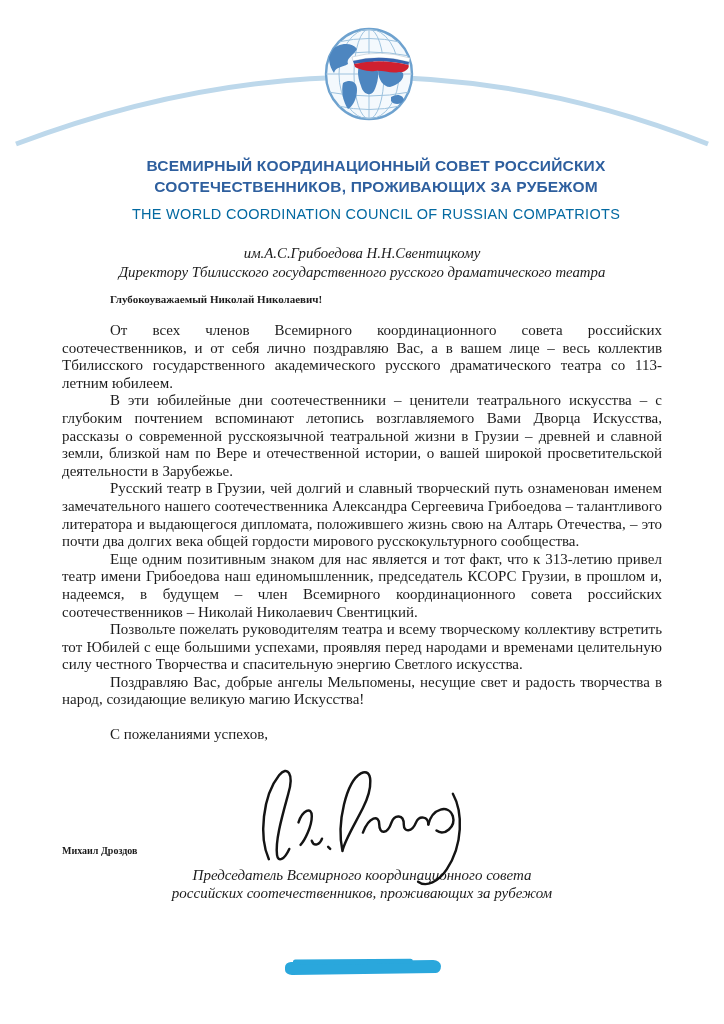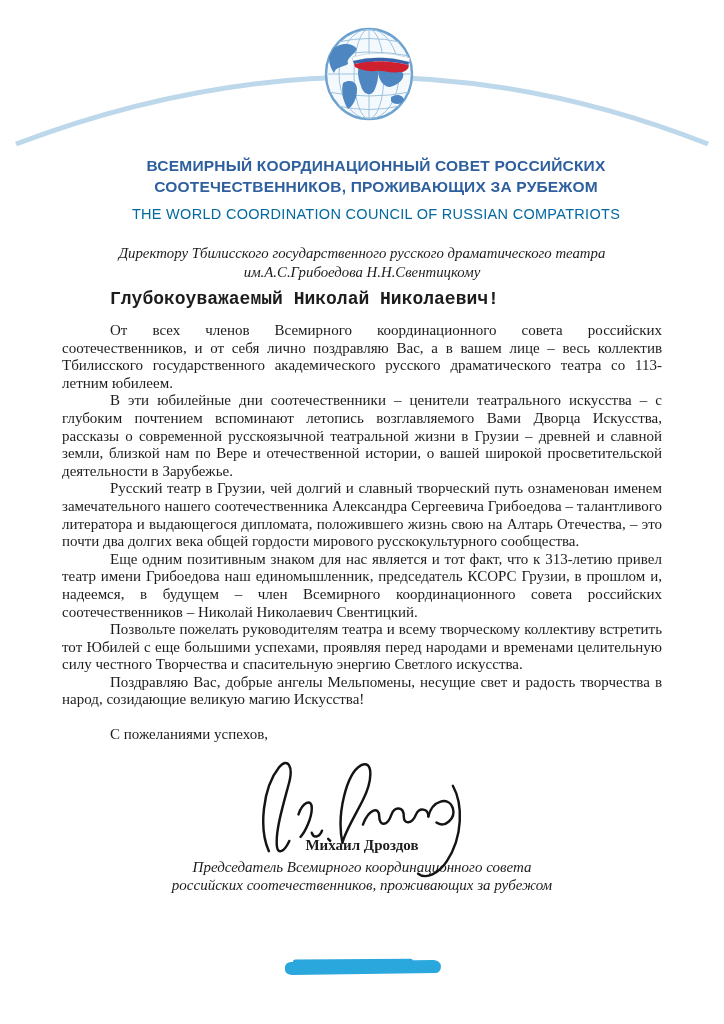--- a/index.html
+++ b/index.html
@@ -47,56 +47,54 @@
   }
   .date {
     text-align: right;
     font-size: 15px;
     line-height: 19px;
     margin-top: 0px;
   }
   .salutation {
     margin: 8px 0 12px;
     font-weight: 700;
-    font-size: 18px;
+    font-size: 11px;
     line-height: 19px;
     text-indent: 48px;
-    font-family: Liberation Mono, monospace;
   }
   .body-text { margin-top: 13px; }
   .para {
     margin: 0;
     text-align: justify;
     text-indent: 48px;
     font-size: 15px;
     line-height: 17.6px;
   }
   .closing {
-    margin: 16px 0 8px;
+    margin: 16px 0 16px;
     text-indent: 48px;
     font-size: 15px;
     line-height: 18px;
   }
   .sig-block {
     position: relative;
     height: 158px;
     margin-top: 2px;
   }
   .signature-svg {
     position: absolute;
     left: 188px; top: 0;
     width: 235px; height: 138px;
     z-index: 2;
   }
   .sig-name {
     position: absolute;
     top: 86px; left: 0; right: 0;
-    text-align: center;
     font-weight: 700;
-    font-size: 15px;
+    font-size: 10px;
   }
   .sig-title-1, .sig-title-2 {
     position: absolute;
     left: 0; right: 0;
     text-align: center;
     font-style: italic;
     font-size: 15px;
   }
   .sig-title-1 { top: 108px; }
   .sig-title-2 { top: 126px; }
@@ -161,22 +159,22 @@
     <div class="org-ru">
       <div>ВСЕМИРНЫЙ КООРДИНАЦИОННЫЙ СОВЕТ РОССИЙСКИХ</div>
       <div>СООТЕЧЕСТВЕННИКОВ, ПРОЖИВАЮЩИХ ЗА РУБЕЖОМ</div>
     </div>
     <div class="org-en">THE WORLD COORDINATION COUNCIL OF RUSSIAN COMPATRIOTS</div>
   </div>
 
   <div class="content">
 
     <div class="addressee">
+      <div>им.А.С.Грибоедова Н.Н.Свентицкому</div>
       <div>Директору Тбилисского государственного русского драматического театра</div>
-      <div>им.А.С.Грибоедова Н.Н.Свентицкому</div>
     </div>
 
 
     <p class="salutation">Глубокоуважаемый Николай Николаевич!</p>
 
     <div class="body-text">
       <p class="para">От всех членов Всемирного координационного совета российских соотечественников, и от себя лично поздравляю Вас, а в вашем лице – весь коллектив Тбилисского государственного академического русского драматического театра со 113-летним юбилеем.</p>
       <p class="para">В эти юбилейные дни соотечественники – ценители театрального искусства – с глубоким почтением вспоминают летопись возглавляемого Вами Дворца Искусства, рассказы о современной русскоязычной театральной жизни в Грузии – древней и славной земли, близкой нам по Вере и отечественной истории, о вашей широкой просветительской деятельности в Зарубежье.</p>
       <p class="para">Русский театр в Грузии, чей долгий и славный творческий путь ознаменован именем замечательного нашего соотечественника Александра Сергеевича Грибоедова – талантливого литератора и выдающегося дипломата, положившего жизнь свою на Алтарь Отечества, – это почти  два долгих века общей гордости мирового русскокультурного сообщества.</p>
       <p class="para">Еще одним позитивным знаком для нас является и тот факт, что к 313-летию привел театр имени Грибоедова наш единомышленник, председатель КСОРС Грузии, в прошлом и, надеемся, в будущем – член Всемирного координационного совета российских соотечественников – Николай Николаевич Свентицкий.</p>

